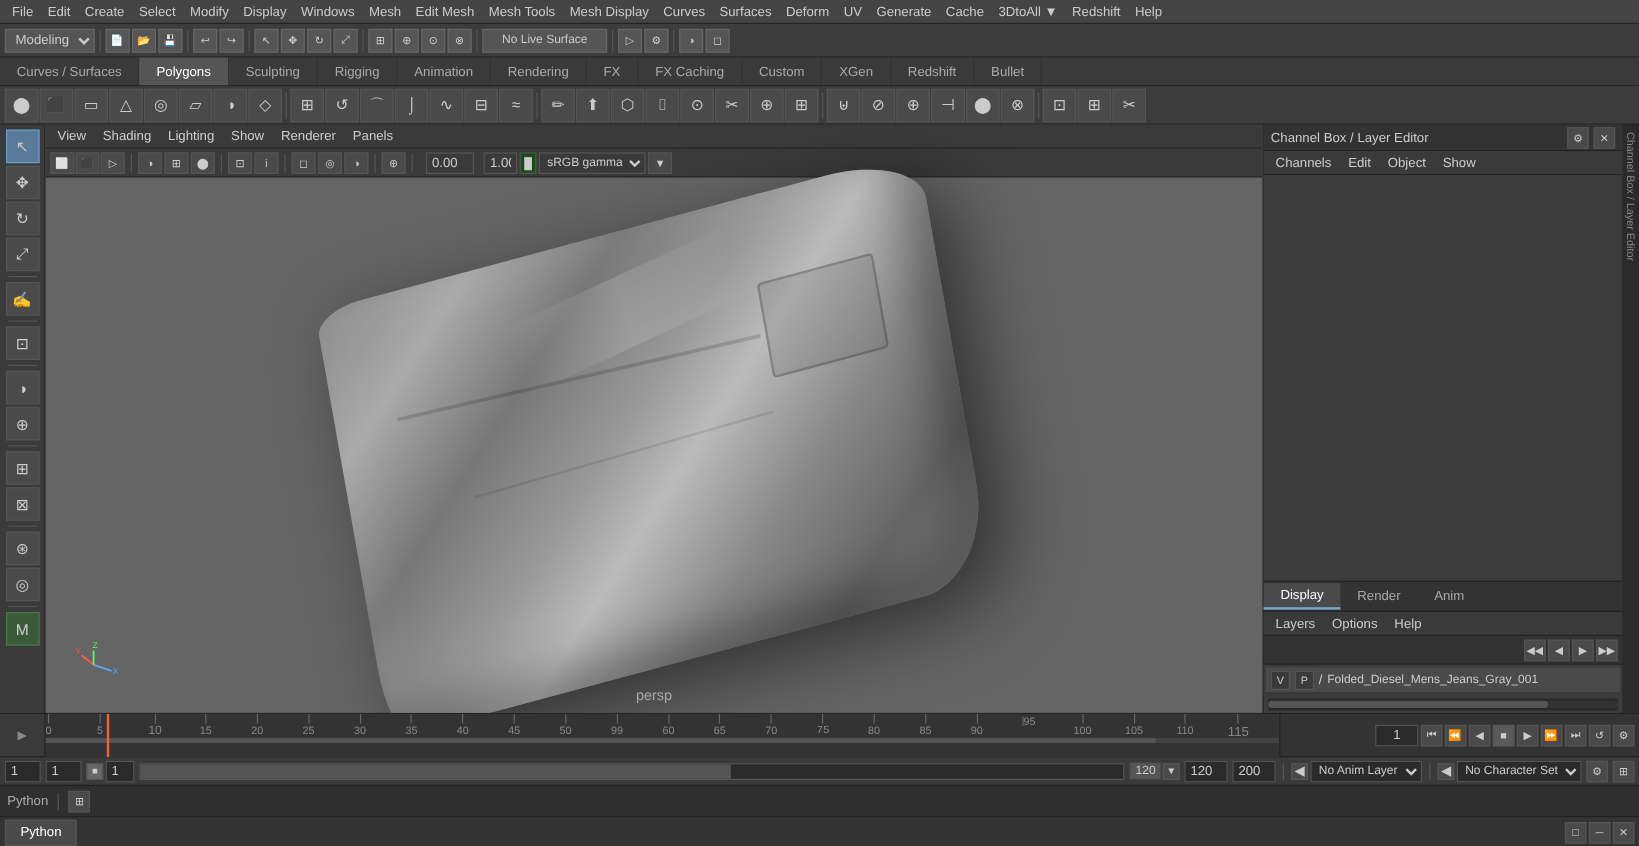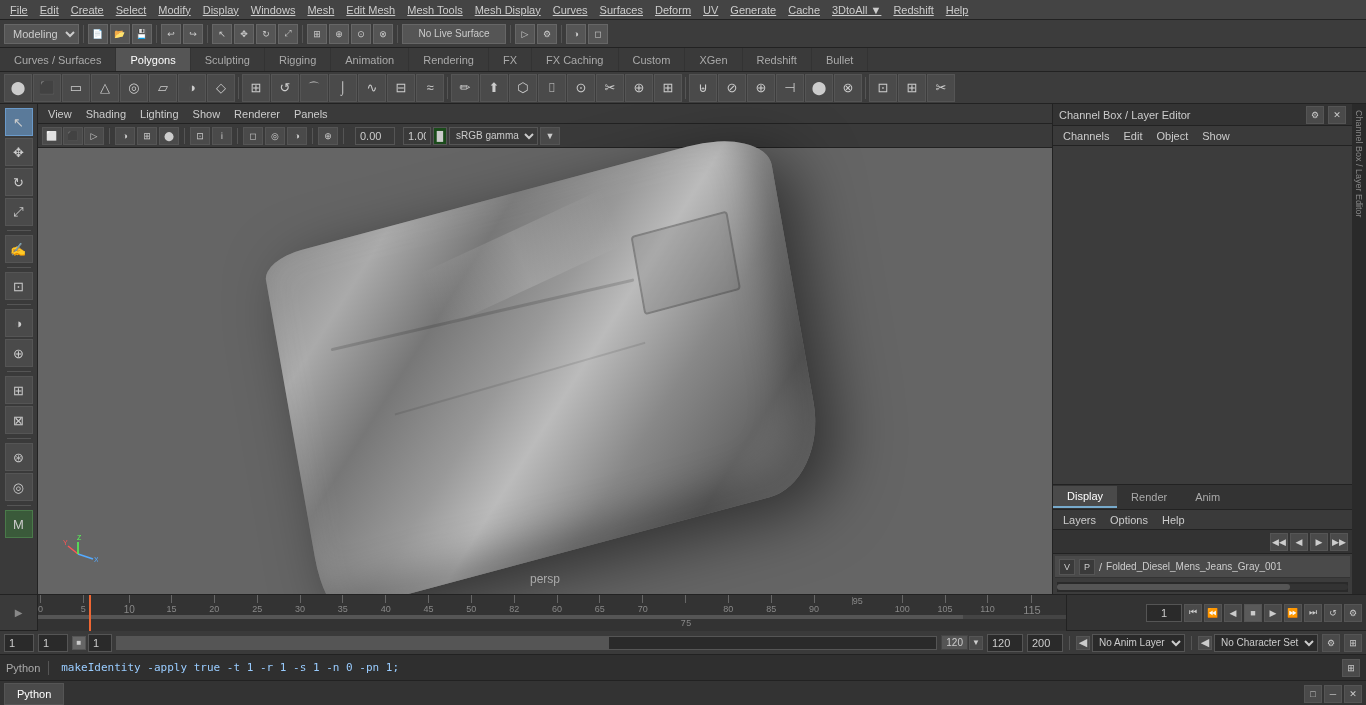--- a/index.html
+++ b/index.html
@@ -1,19 +1,19 @@
 <!DOCTYPE html>
 <html><head>
   <meta charset="utf-8">
   <style>
     * { margin: 0; padding: 0; box-sizing: border-box; }
     body { width: 1366px; height: 705px; overflow: hidden; background: #3c3c3c; font-family: Arial, sans-serif; font-size: 11px; color: #cccccc; user-select: none; }
 
     
-    #menu-bar { height: 20px; background: #444; display: flex; align-items: center; padding: 0 4px; border-bottom: 1px solid #222; text-decoration: underline; }
+    #menu-bar { height: 20px; background: #444; display: flex; align-items: center; padding: 0 4px; border-bottom: 1px solid #222; }
     .menu-item { padding: 2px 6px; cursor: pointer; font-size: 11px; color: #ccc; }
 
     
     #toolbar1 { height: 28px; background: #3c3c3c; display: flex; align-items: center; padding: 0 4px; gap: 2px; border-bottom: 1px solid #222; }
     .tb-select { background: #555; border: 1px solid #666; color: #ccc; font-size: 11px; padding: 1px 4px; height: 20px; }
     .tb-sep { width: 1px; height: 18px; background: #555; margin: 0 2px; }
     .tb-btn { width: 20px; height: 20px; background: #555; border: 1px solid #666; display: flex; align-items: center; justify-content: center; cursor: pointer; font-size: 9px; color: #ccc; }
     .tb-btn-wide { width: 104px; height: 20px; background: #555; border: 1px solid #666; display: flex; align-items: center; justify-content: center; cursor: pointer; font-size: 10px; color: #ccc; padding: 0 4px; }
 
     
@@ -428,37 +428,37 @@
         <div style="position: absolute; left: 37.5%; top: 0px; display: flex; flex-direction: column; align-items: center;">
           <div style="width:1px; height:8px; background:#666;"></div>
           <div style="font-size:9px; color:#888; margin-top:1px; white-space:nowrap;">45</div>
         </div>
         <div style="position: absolute; left: 41.6667%; top: 0px; display: flex; flex-direction: column; align-items: center;">
           <div style="width:1px; height:8px; background:#666;"></div>
           <div style="font-size:9px; color:#888; margin-top:1px; white-space:nowrap;">50</div>
         </div>
         <div style="position: absolute; left: 45.8333%; top: 0px; display: flex; flex-direction: column; align-items: center;">
           <div style="width:1px; height:8px; background:#666;"></div>
-          <div style="font-size:9px; color:#888; margin-top:1px; white-space:nowrap;">82</div>
+          <div style="font-size:9px; color:#888; margin-top:1px; white-space:nowrap;">99</div>
         </div>
         <div style="position: absolute; left: 50%; top: 0px; display: flex; flex-direction: column; align-items: center;">
           <div style="width:1px; height:8px; background:#666;"></div>
           <div style="font-size:9px; color:#888; margin-top:1px; white-space:nowrap;">60</div>
         </div>
         <div style="position: absolute; left: 54.1667%; top: 0px; display: flex; flex-direction: column; align-items: center;">
           <div style="width:1px; height:8px; background:#666;"></div>
           <div style="font-size:9px; color:#888; margin-top:1px; white-space:nowrap;">65</div>
         </div>
         <div style="position: absolute; left: 58.3333%; top: 0px; display: flex; flex-direction: column; align-items: center;">
           <div style="width:1px; height:8px; background:#666;"></div>
           <div style="font-size:9px; color:#888; margin-top:1px; white-space:nowrap;">70</div>
         </div>
         <div style="position: absolute; left: 62.5%; top: 0px; display: flex; flex-direction: column; align-items: center;">
           <div style="width:1px; height:8px; background:#666;"></div>
-          <div style="font-size:9px; color:#888; margin-top:16px; white-space:nowrap;font-family:Liberation Mono, monospace;">75</div>
+          <div style="font-size:9px; color:#888; margin-top:1px; white-space:nowrap;font-family:Liberation Mono, monospace;">75</div>
         </div>
         <div style="position: absolute; left: 66.6667%; top: 0px; display: flex; flex-direction: column; align-items: center;">
           <div style="width:1px; height:8px; background:#666;"></div>
           <div style="font-size:9px; color:#888; margin-top:1px; white-space:nowrap;">80</div>
         </div>
         <div style="position: absolute; left: 70.8333%; top: 0px; display: flex; flex-direction: column; align-items: center;">
           <div style="width:1px; height:8px; background:#666;"></div>
           <div style="font-size:9px; color:#888; margin-top:1px; white-space:nowrap;">85</div>
         </div>
         <div style="position: absolute; left: 75%; top: 0px; display: flex; flex-direction: column; align-items: center;">
@@ -533,21 +533,20 @@
       <option>No Character Set</option>
     </select>
   </div>
   <div class="sb-btn">⚙</div>
   <div class="sb-btn">⊞</div>
 </div>
 
 <div id="status-bar">
   <div class="sb-label">Python</div>
   <div class="bb-sep"></div>
-  <div class="sb-command">makeIdentity -apply true -t 1 -r 1 -s 1 -n 0 -pn 1;</div>
   <div class="sb-btn">⊞</div>
 </div>
 
 <div id="footer-tabs">
   <div class="ft-tab active">Python</div>
   <div style="margin-left:auto; display:flex; gap:2px;">
     <div class="sb-btn">□</div>
     <div class="sb-btn">─</div>
     <div class="sb-btn">✕</div>
   </div>

